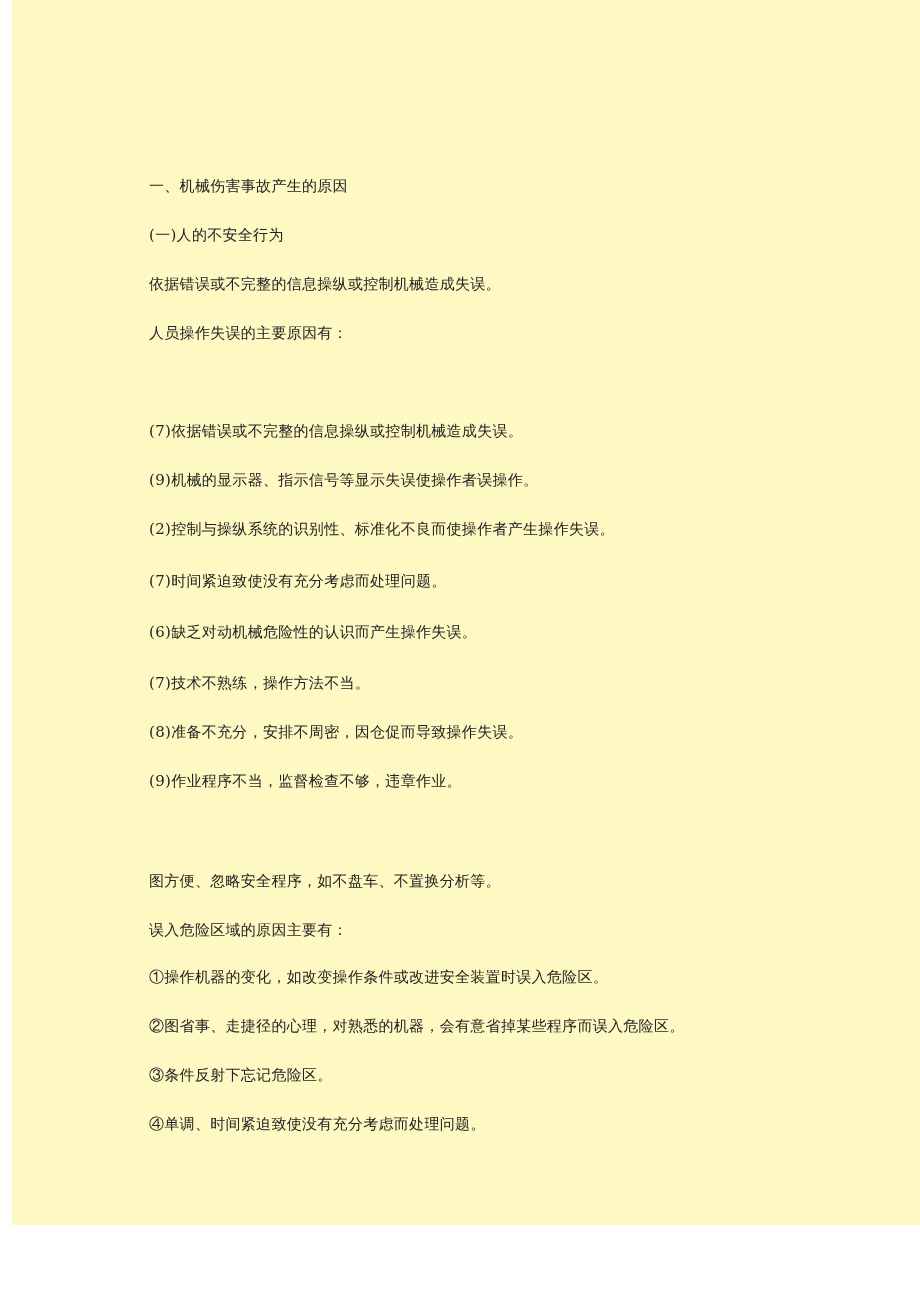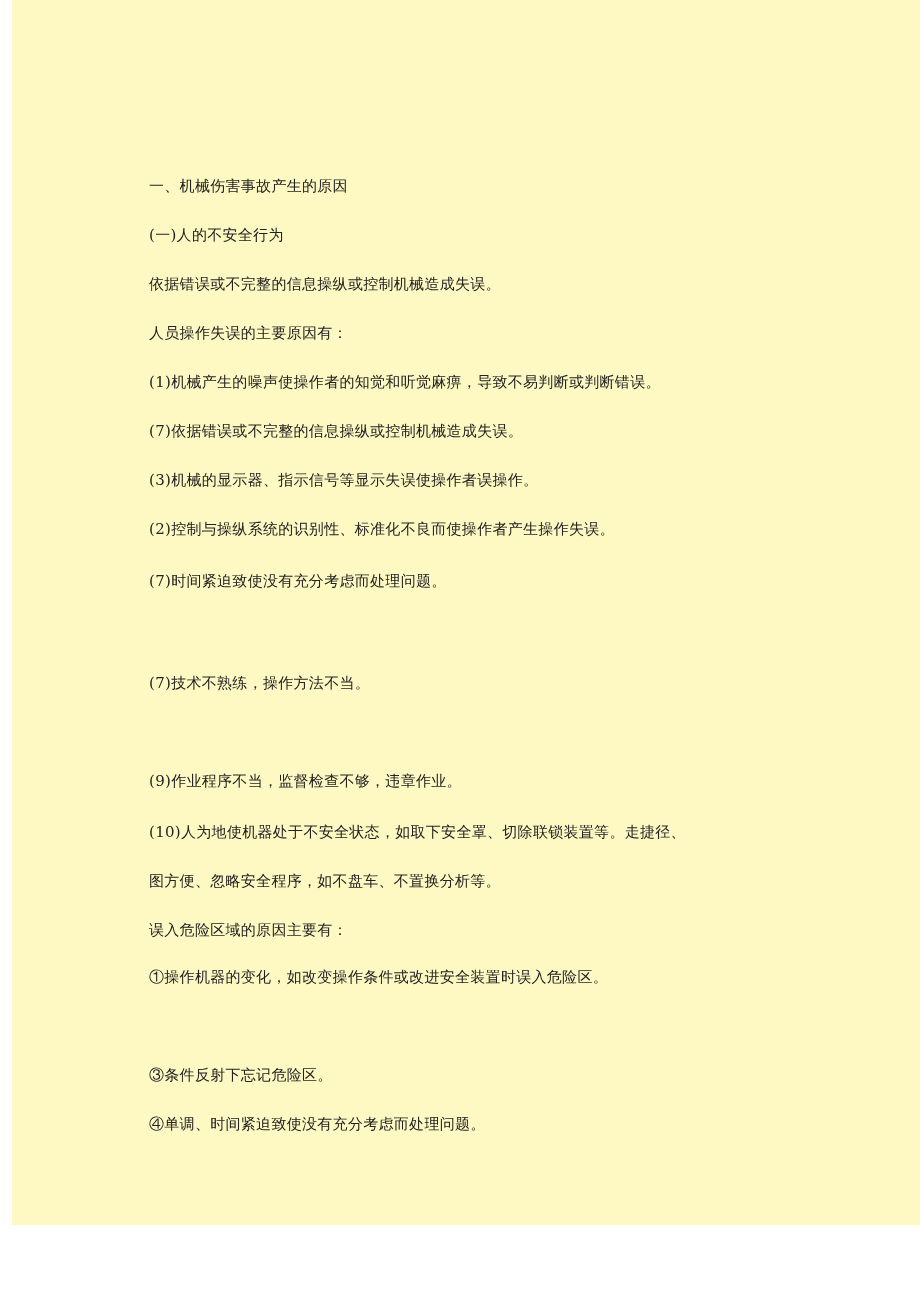--- a/index.html
+++ b/index.html
@@ -16,27 +16,28 @@
 </style>
 </head>
 <body>
 
 <div class="page">
   <div class="line" style="top:176px">一、机械伤害事故产生的原因</div>
   <div class="line" style="top:225px">(一)人的不安全行为</div>
   <div class="line" style="top:274px">依据错误或不完整的信息操纵或控制机械造成失误。</div>
   <div class="line" style="top:323px">人员操作失误的主要原因有：</div>
 
-  <div class="line" style="top:372px">(1)机械产生的噪声使操作者的知觉和听觉麻痹，导致不易判断或判断错误。</div>
   <div class="line" style="top:421px">(7)依据错误或不完整的信息操纵或控制机械造成失误。</div>
-  <div class="line" style="top:470px">(3)机械的显示器、指示信号等显示失误使操作者误操作。</div>
+  <div class="line" style="top:470px">(9)机械的显示器、指示信号等显示失误使操作者误操作。</div>
   <div class="line" style="top:519px">(2)控制与操纵系统的识别性、标准化不良而使操作者产生操作失误。</div>
   <div class="line" style="top:571px">(7)时间紧迫致使没有充分考虑而处理问题。</div>
+  <div class="line" style="top:622px">(6)缺乏对动机械危险性的认识而产生操作失误。</div>
   <div class="line" style="top:673px">(7)技术不熟练，操作方法不当。</div>
+  <div class="line" style="top:722px">(8)准备不充分，安排不周密，因仓促而导致操作失误。</div>
   <div class="line" style="top:771px">(9)作业程序不当，监督检查不够，违章作业。</div>
-  <div class="line" style="top:822px">(10)人为地使机器处于不安全状态，如取下安全罩、切除联锁装置等。走捷径、</div>
   <div class="line" style="top:871px">图方便、忽略安全程序，如不盘车、不置换分析等。</div>
 
   <div class="line" style="top:920px">误入危险区域的原因主要有：</div>
   <div class="line" style="top:967px">①操作机器的变化，如改变操作条件或改进安全装置时误入危险区。</div>
+  <div class="line" style="top:1016px">②图省事、走捷径的心理，对熟悉的机器，会有意省掉某些程序而误入危险区。</div>
   <div class="line" style="top:1065px">③条件反射下忘记危险区。</div>
   <div class="line" style="top:1114px">④单调、时间紧迫致使没有充分考虑而处理问题。</div>
 </div>
 
 </body></html>

